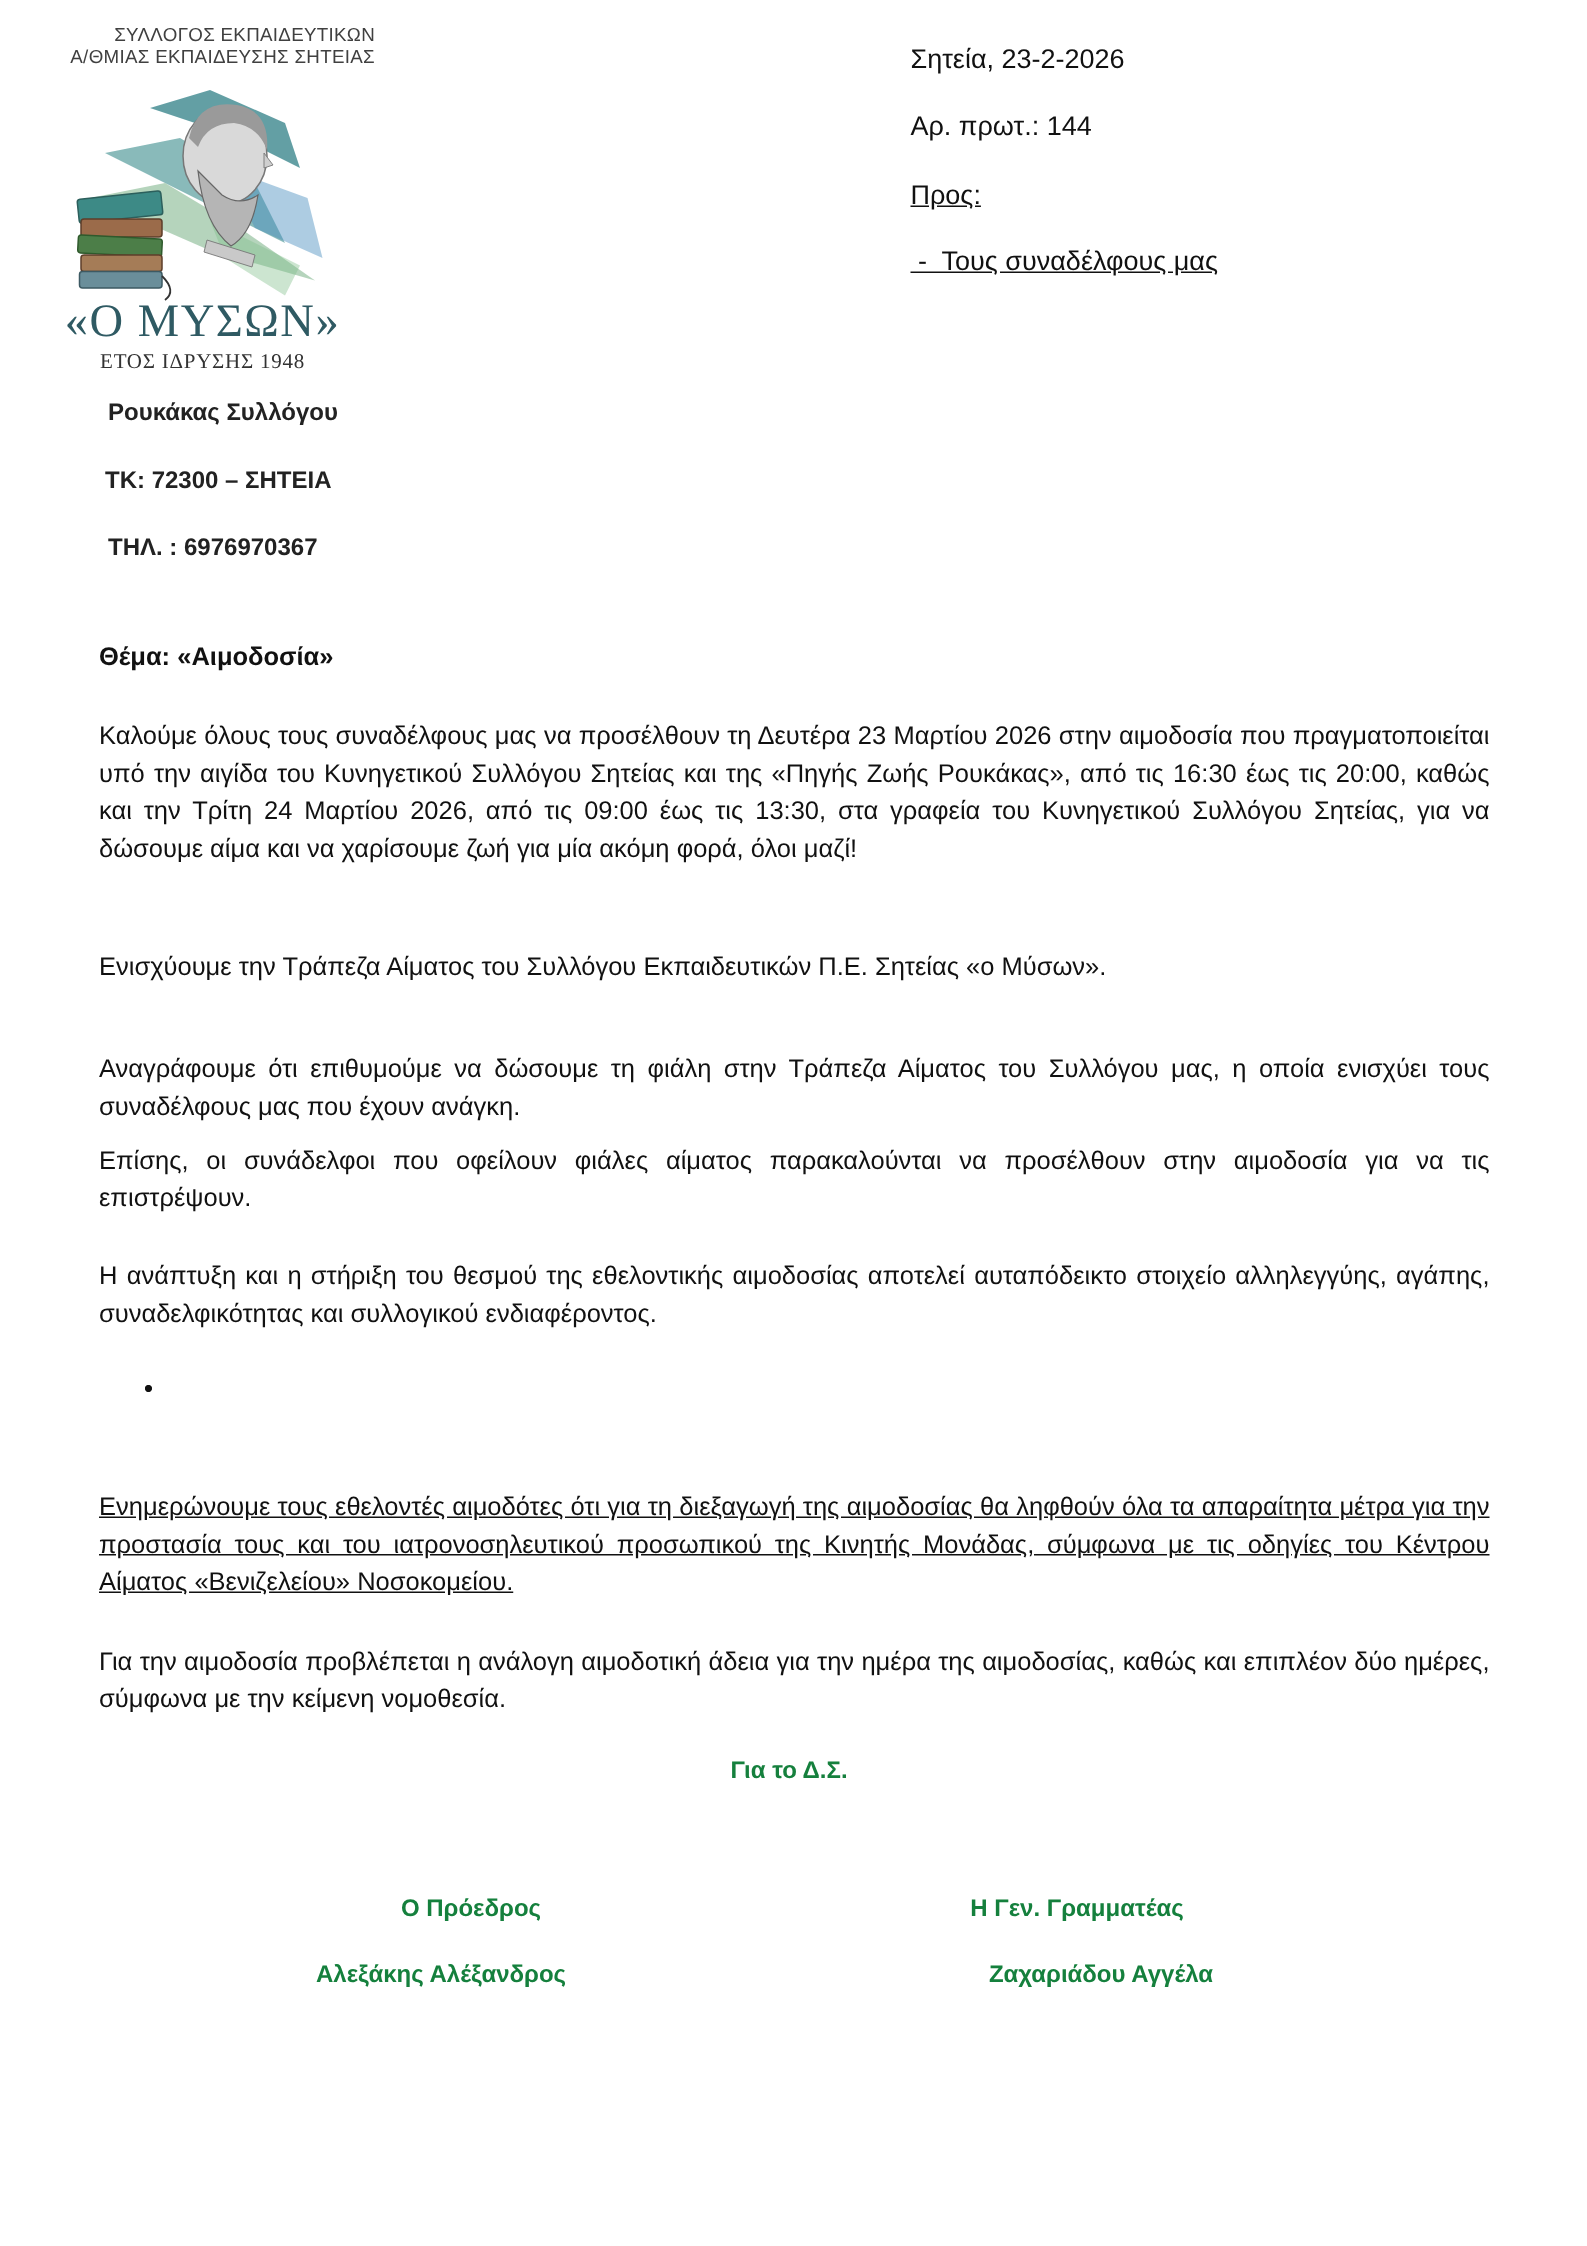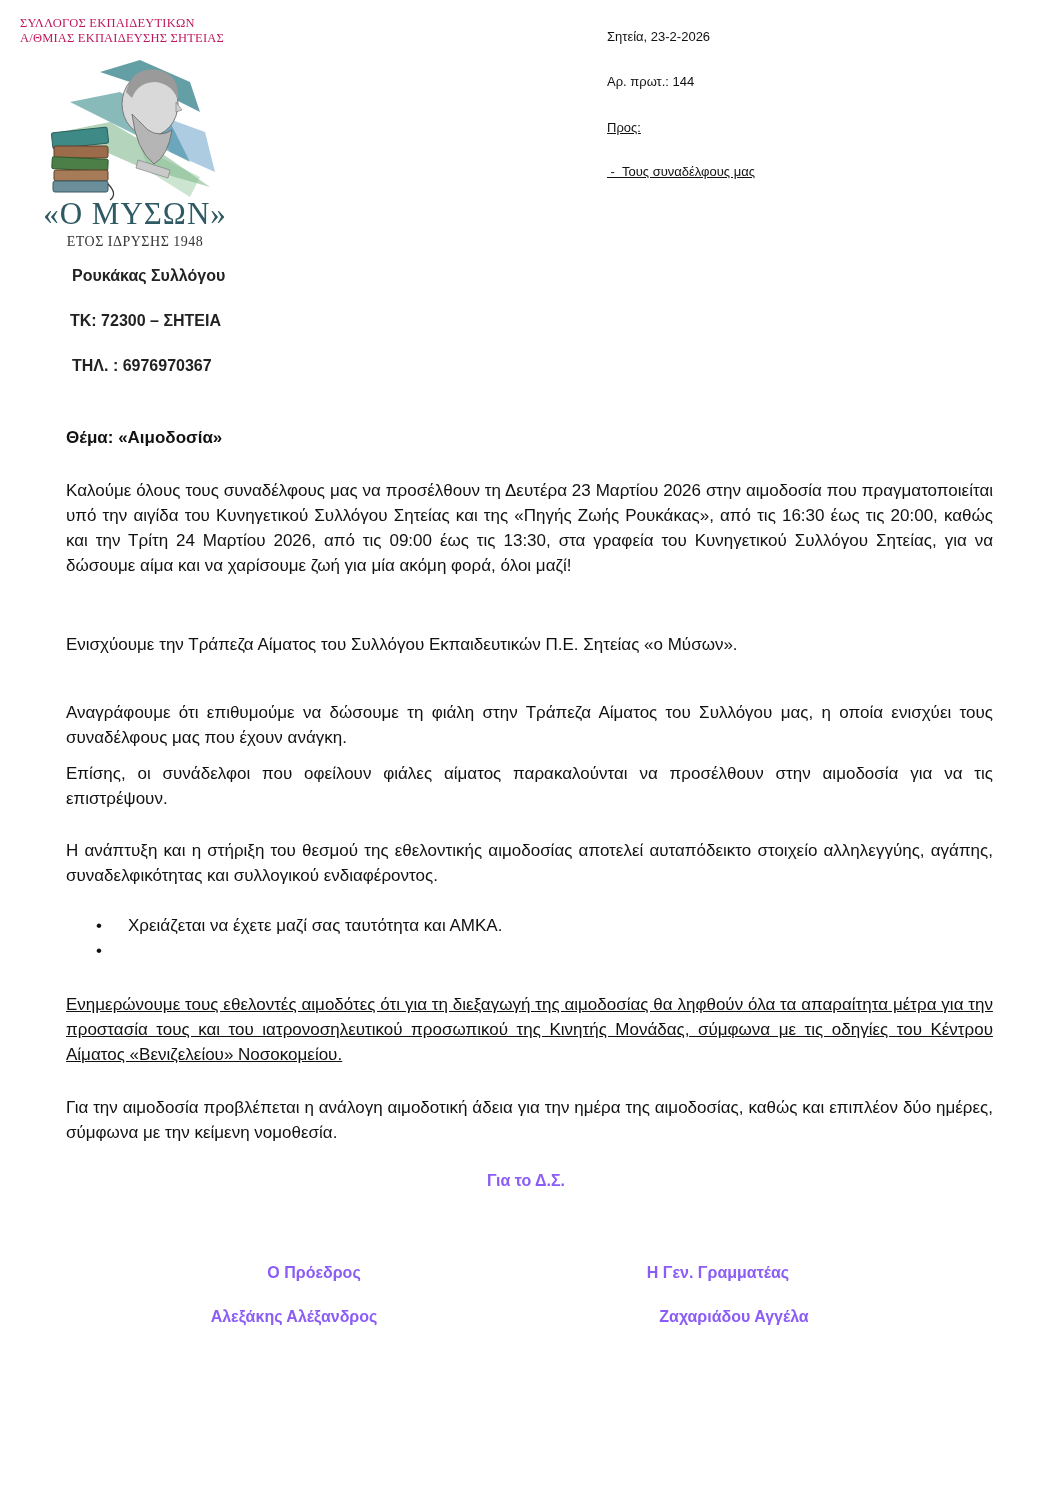--- a/index.html
+++ b/index.html
@@ -1,46 +1,46 @@
 <!DOCTYPE html>
 <html><head>
 <meta charset="utf-8">
 <style>
   html, body { margin: 0; padding: 0; background: #ffffff; }
   body { width: 1058px; height: 1497px; position: relative; overflow: hidden;
          font-family: "Liberation Sans", "DejaVu Sans", sans-serif; color: #111; }
 
   
-  .logo-org { position: absolute; left: 20px; top: 16px; width: 230px; text-align: left;
-              font-family: Liberation Serif, serif; font-size: 12.5px;
-              color: #be185d; line-height: 15px; letter-spacing: 0.2px; }
+  .logo-org { position: absolute; left: 20px; top: 16px; width: 230px; text-align: right;
+              font-family: Liberation Sans, sans-serif; font-size: 12.5px;
+              color: #404040; line-height: 15px; letter-spacing: 0.2px; }
   .logo-art { position: absolute; left: 40px; top: 52px; width: 180px; height: 150px; }
   .logo-name { position: absolute; left: 20px; top: 197px; width: 230px; text-align: center;
                font-family: "Liberation Serif", "DejaVu Serif", serif; font-size: 31px;
                color: #2f5a63; letter-spacing: 1px; line-height: 34px; }
   .logo-founded { position: absolute; left: 20px; top: 234px; width: 230px; text-align: center;
                   font-family: "Liberation Serif", "DejaVu Serif", serif; font-size: 14px;
                   color: #333; letter-spacing: 0.5px; }
 
   
   .office { position: absolute; font-weight: bold; font-size: 16px; color: #222; }
 
   
-  .hdr { position: absolute; left: 607px; font-size: 13px; color: #111; }
+  .hdr { position: absolute; left: 607px; font-size: 18px; color: #111; }
   .u { text-decoration: underline; }
 
   
   .subject { position: absolute; left: 66px; top: 428px; font-weight: bold; font-size: 17px; }
   .para { position: absolute; left: 66px; width: 927px; font-size: 17px; line-height: 25px;
           text-align: justify; color: #111; }
   .bullets { position: absolute; left: 66px; top: 913px; width: 927px; font-size: 17px; line-height: 25px; }
   .bullet-row { position: relative; padding-left: 62px; }
   .bullet-dot { position: absolute; left: 30px; top: 0; }
 
-  .sig { position: absolute; font-weight: bold; font-size: 16px; color: #8b5cf6; text-align: center; }
+  .sig { position: absolute; font-weight: bold; font-size: 16px; color: #15803d; text-align: center; }
 </style>
 </head>
 <body>
 
 <div>
   <div class="logo-org">
     <div>ΣΥΛΛΟΓΟΣ ΕΚΠΑΙΔΕΥΤΙΚΩΝ</div>
     <div>Α/ΘΜΙΑΣ ΕΚΠΑΙΔΕΥΣΗΣ ΣΗΤΕΙΑΣ</div>
   </div>
   <svg class="logo-art" viewBox="0 0 180 150">
@@ -81,21 +81,20 @@
 
 <div class="para" style="top:478px;">Καλούμε όλους τους συναδέλφους μας να προσέλθουν τη Δευτέρα 23 Μαρτίου 2026 στην αιμοδοσία που πραγματοποιείται υπό την αιγίδα του Κυνηγετικού Συλλόγου Σητείας και της «Πηγής Ζωής Ρουκάκας», από τις 16:30 έως τις 20:00, καθώς και την Τρίτη 24 Μαρτίου 2026, από τις 09:00 έως τις 13:30, στα γραφεία του Κυνηγετικού Συλλόγου Σητείας, για να δώσουμε αίμα και να χαρίσουμε ζωή για μία ακόμη φορά, όλοι μαζί!</div>
 <div class="para" style="top:632px;">Ενισχύουμε την Τράπεζα Αίματος του Συλλόγου Εκπαιδευτικών Π.Ε. Σητείας «ο Μύσων».</div>
 <div class="para" style="top:700px;">Αναγράφουμε ότι επιθυμούμε να δώσουμε τη φιάλη στην Τράπεζα Αίματος του Συλλόγου μας, η οποία ενισχύει τους συναδέλφους μας που έχουν ανάγκη.</div>
 <div class="para" style="top:761px;">Επίσης, οι συνάδελφοι που οφείλουν φιάλες αίματος παρακαλούνται να προσέλθουν στην αιμοδοσία για να τις επιστρέψουν.</div>
 <div class="para" style="top:838px;">Η ανάπτυξη και η στήριξη του θεσμού της εθελοντικής αιμοδοσίας αποτελεί αυταπόδεικτο στοιχείο αλληλεγγύης, αγάπης, συναδελφικότητας και συλλογικού ενδιαφέροντος.</div>
 
 <div class="bullets">
   <div class="bullet-row">
     <span class="bullet-dot">•</span>
-    <span>Χρειάζεται να έχετε μαζί σας ταυτότητα και ΑΜΚΑ.</span>
   </div>
   <div class="bullet-row">
     <span class="bullet-dot">•</span>
   </div>
 </div>
 
 <div class="para" style="top:992px;text-decoration:underline;">Ενημερώνουμε τους εθελοντές αιμοδότες ότι για τη διεξαγωγή της αιμοδοσίας θα ληφθούν όλα τα απαραίτητα μέτρα για την προστασία τους και του ιατρονοσηλευτικού προσωπικού της Κινητής Μονάδας, σύμφωνα με τις οδηγίες του Κέντρου Αίματος «Βενιζελείου» Νοσοκομείου.</div>
 <div class="para" style="top:1095px;">Για την αιμοδοσία προβλέπεται η ανάλογη αιμοδοτική άδεια για την ημέρα της αιμοδοσίας, καθώς και επιπλέον δύο ημέρες, σύμφωνα με την κείμενη νομοθεσία.</div>
 
 <div class="sig" style="left:426px; top:1172px; width:200px;">Για το Δ.Σ.</div>

